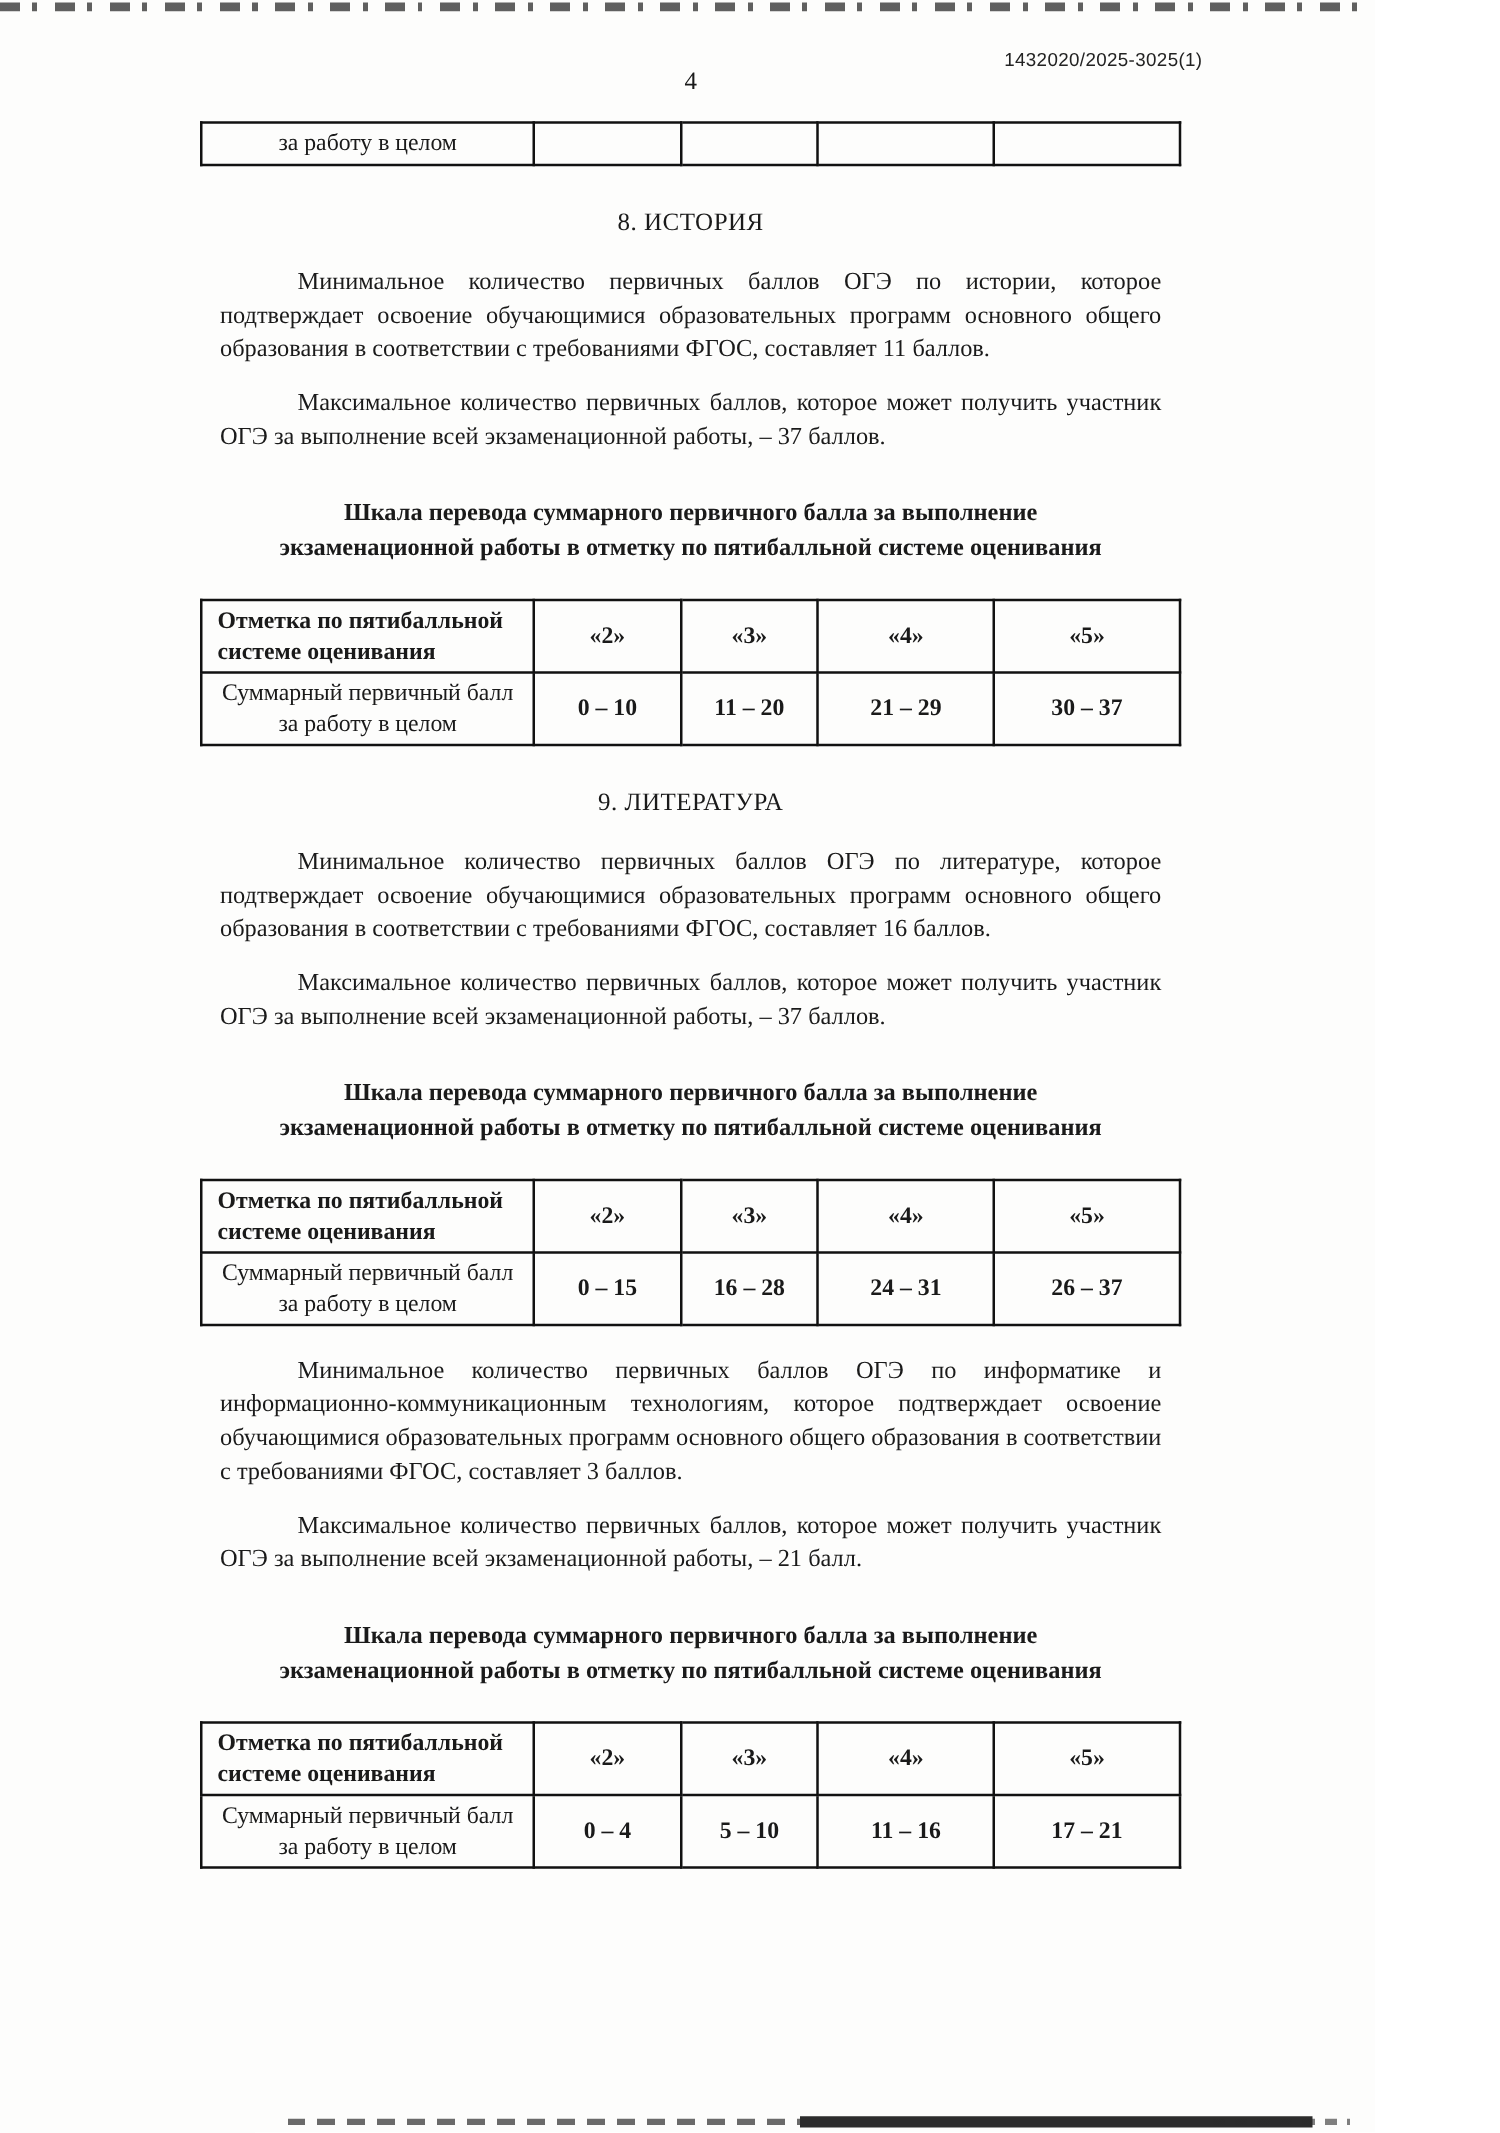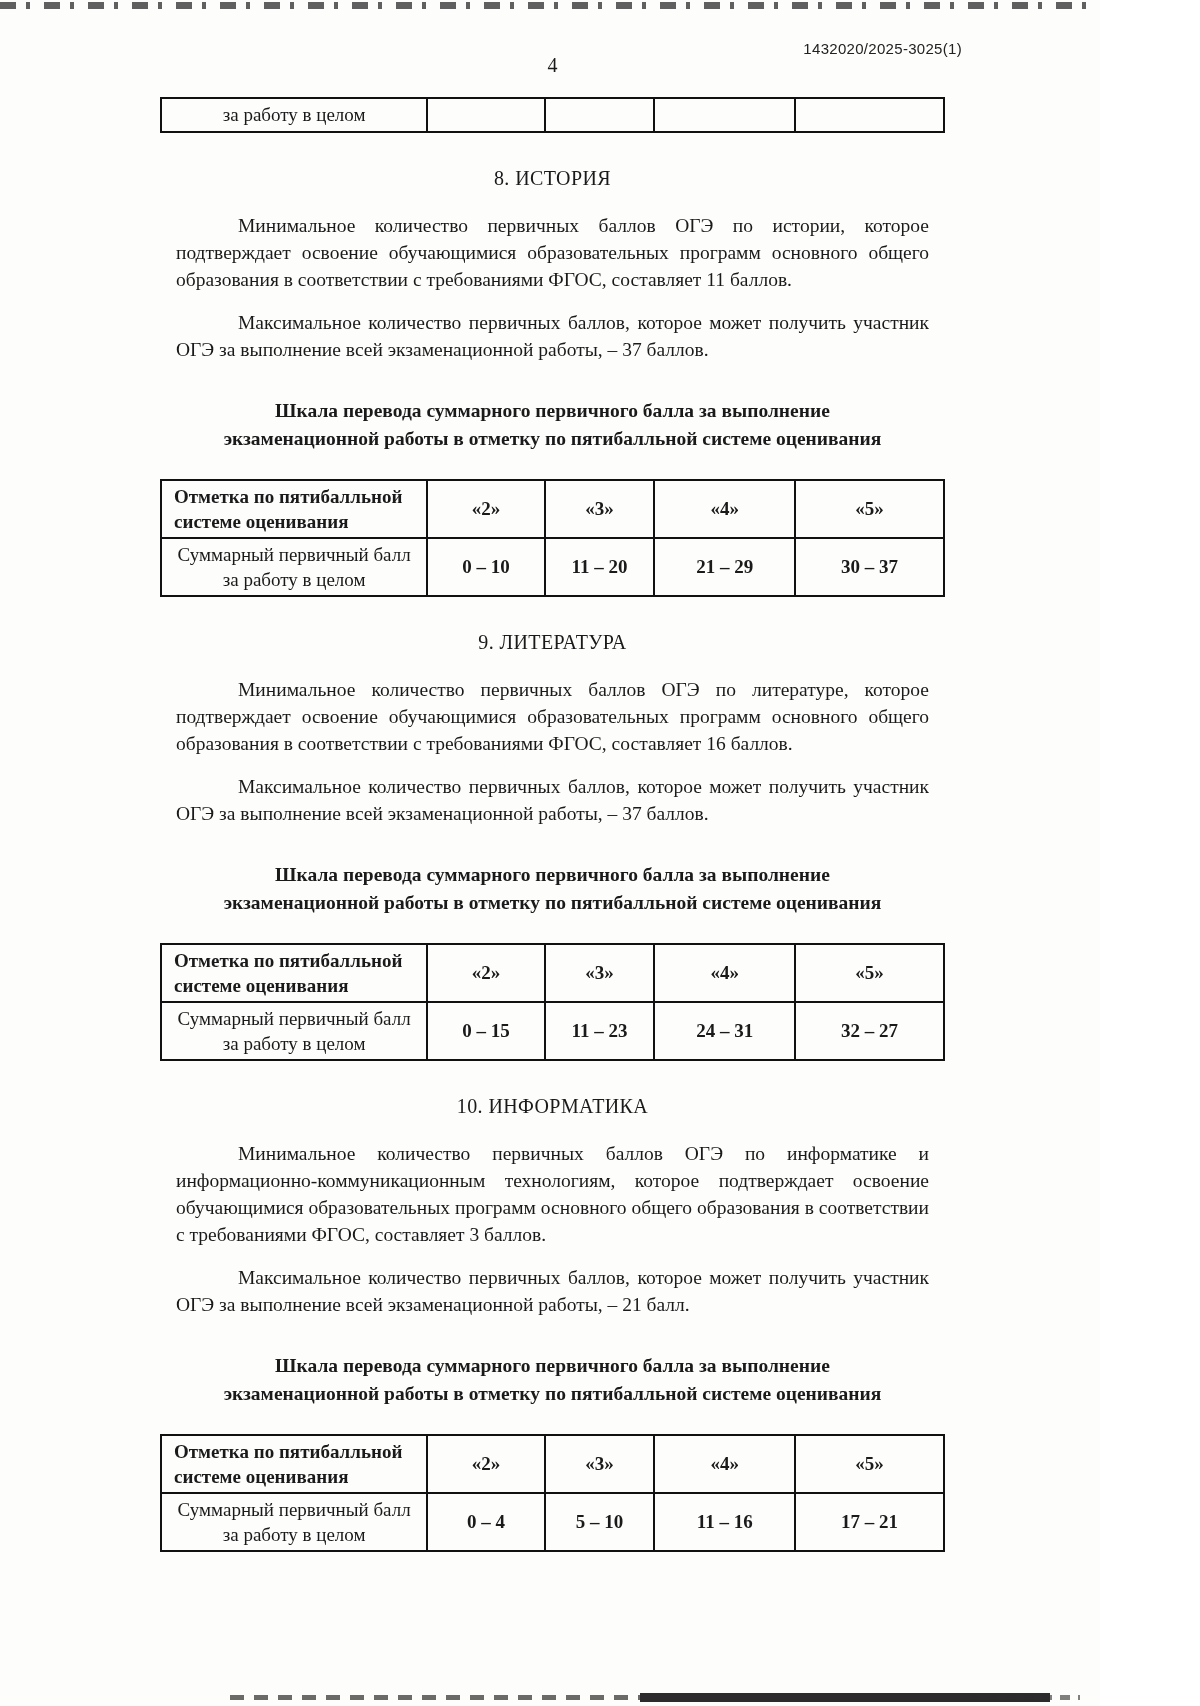--- a/index.html
+++ b/index.html
@@ -178,29 +178,28 @@
           <td class="hdr-mark">«3»</td>
           <td class="hdr-mark">«4»</td>
           <td class="hdr-mark">«5»</td>
         </tr>
         <tr>
           <td class="row-label">
             <span>Суммарный первичный балл</span><br>
             <span>за работу в целом</span>
           </td>
           <td class="range">0 – 15</td>
-          <td class="range">11 – 23</td>
+          <td class="range">16 – 28</td>
           <td class="range">24 – 31</td>
-          <td class="range">32 – 27</td>
-        </tr>
-      </tbody>
-        </table>
-    </div>
-
-    <h2 class="section-title">10. ИНФОРМАТИКА</h2>
+          <td class="range">26 – 37</td>
+        </tr>
+      </tbody>
+        </table>
+    </div>
+
     <p class="para first">Минимальное количество первичных баллов ОГЭ по информатике и информационно-коммуникационным технологиям, которое подтверждает освоение обучающимися образовательных программ основного общего образования в соответствии с требованиями ФГОС, составляет 3 баллов.</p>
     <p class="para">Максимальное количество первичных баллов, которое может получить участник ОГЭ за выполнение всей экзаменационной работы, – 21 балл.</p>
 
     <div class="scale-heading">
       <span>Шкала перевода суммарного первичного балла за выполнение</span><br>
       <span>экзаменационной работы в отметку по пятибалльной системе оценивания</span>
     </div>
 
     <div class="tbl-wrap">
       <table class="scale-table">

